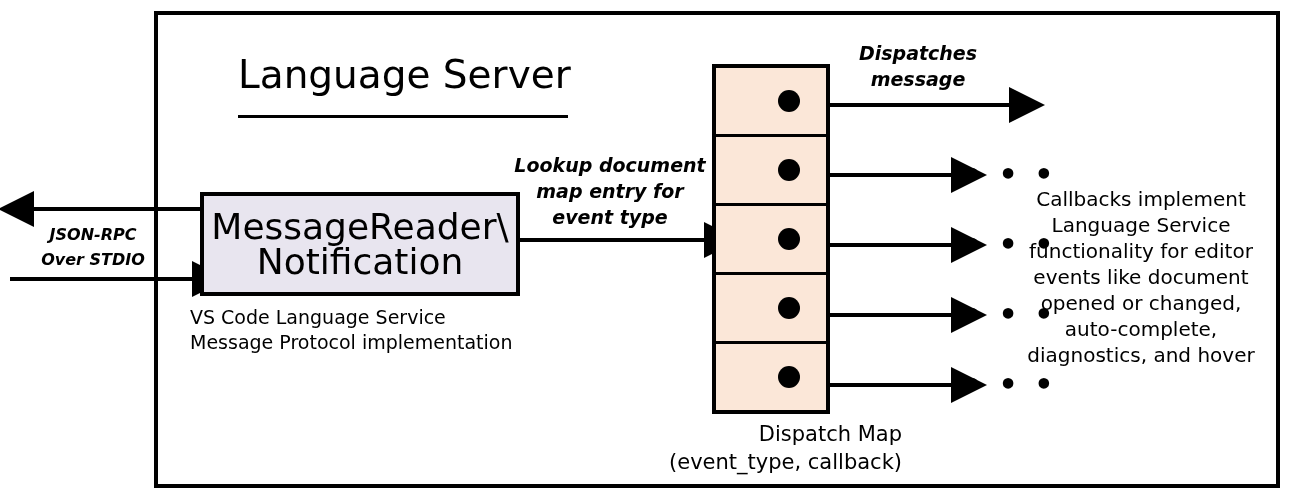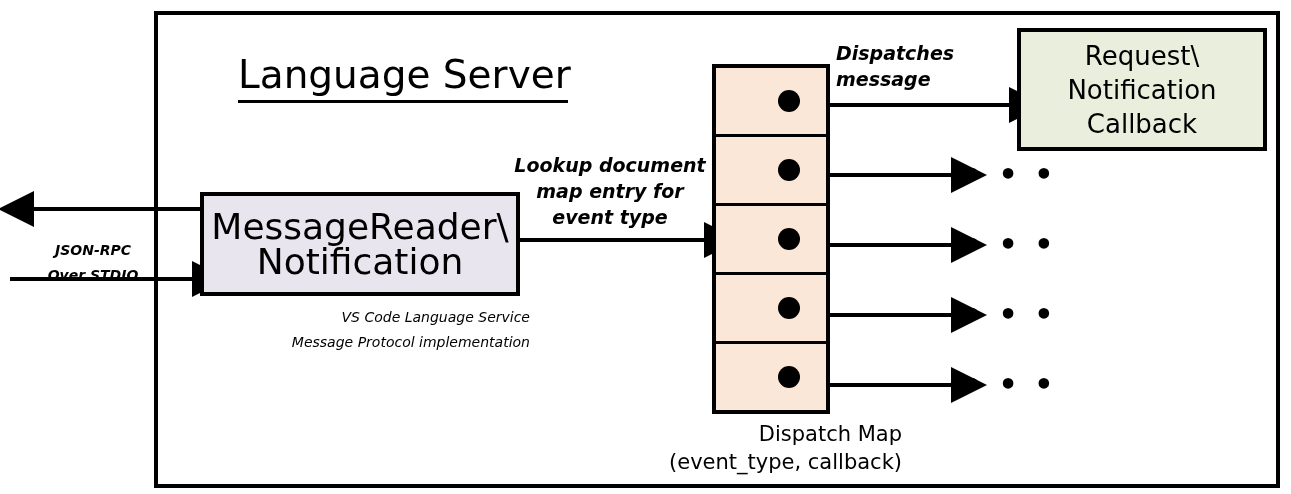--- a/index.html
+++ b/index.html
@@ -27,71 +27,70 @@
 
   
   #title{
     left:238px; top:52px;
     width:330px;
     font-size:39px;
     line-height:46px;
     text-align:center;
     white-space:nowrap;
     border-bottom:3px solid #000;
-    padding-bottom:2px;
+    padding-bottom:17px;
   }
 
   
   #msg-box{
     left:200px; top:192px;
     width:320px; height:104px;
     background:#e8e5ef;
     border:4px solid #000;
     box-sizing:border-box;
     display:flex;align-items:center;justify-content:center;
     text-align:center;
     font-size:36px;
     line-height:35px;
   }
   #msg-caption{
     left:190px; top:305px;
     width:340px;
-    text-align:right;
-    font-size:14px;
+    text-align:left;
+    font-size:19px;
     line-height:25px;
-    font-style:italic;
   }
 
   
   #jsonrpc-label{
-    left:18px; top:238px;
+    left:18px; top:222px;
     width:150px;
     text-align:center;
-    font-size:14px;
+    font-size:16px;
     line-height:25px;
     font-style:italic;
     font-weight:600;
   }
 
   
   #lookup-label{
     left:512px; top:152px;
     width:196px;
     text-align:center;
     font-size:19px;
     line-height:26px;
     font-style:italic;
     font-weight:600;
   }
 
   
   #dispatch-label{
     left:836px; top:40px;
     width:164px;
-    text-align:left;
+    text-align:center;
     font-size:19px;
     line-height:26px;
     font-style:italic;
     font-weight:600;
   }
 
   
   #dispatch-map{
     left:712px; top:64px;
     width:118px; height:350px;
@@ -251,22 +250,24 @@
   <div class="abs" id="dispatch-map-caption">
     <div>Dispatch Map</div>
     <div>(event_type, callback)</div>
   </div>
 
   <div class="abs ellipsis" style="left:963px;top:167px;">• • •</div>
   <div class="abs ellipsis" style="left:963px;top:237px;">• • •</div>
   <div class="abs ellipsis" style="left:963px;top:307px;">• • •</div>
   <div class="abs ellipsis" style="left:963px;top:377px;">• • •</div>
 
-  <div class="abs" id="callback-box">
-    <div>
-      <div>Request\</div>
-      <div>Notification</div>
-      <div>Callback</div>
-    </div>
-  </div>
-
+
+  <div class="abs" id="callback-note">
+    <div>Callbacks implement</div>
+    <div>Language Service</div>
+    <div>functionality for editor</div>
+    <div>events like document</div>
+    <div>opened or changed,</div>
+    <div>auto-complete,</div>
+    <div>diagnostics, and hover</div>
+  </div>
 
 </div>
 
 </body></html>

